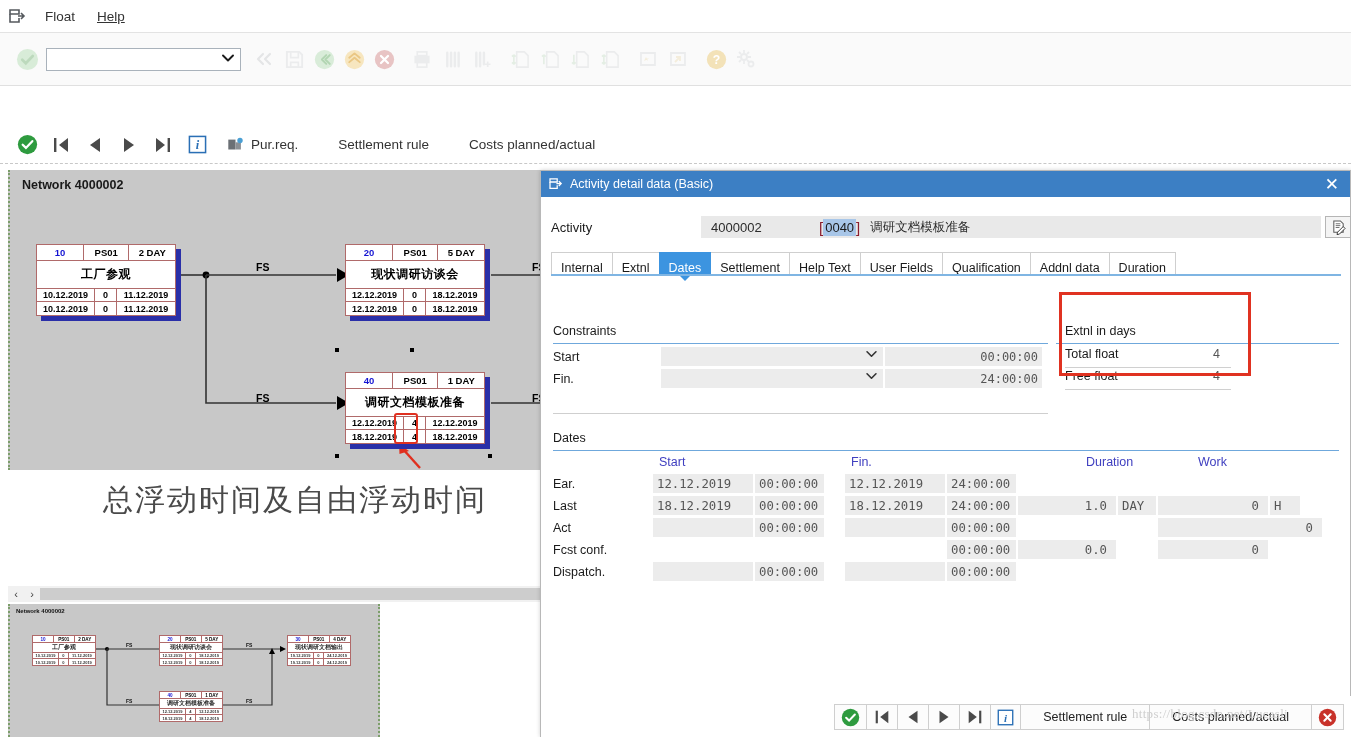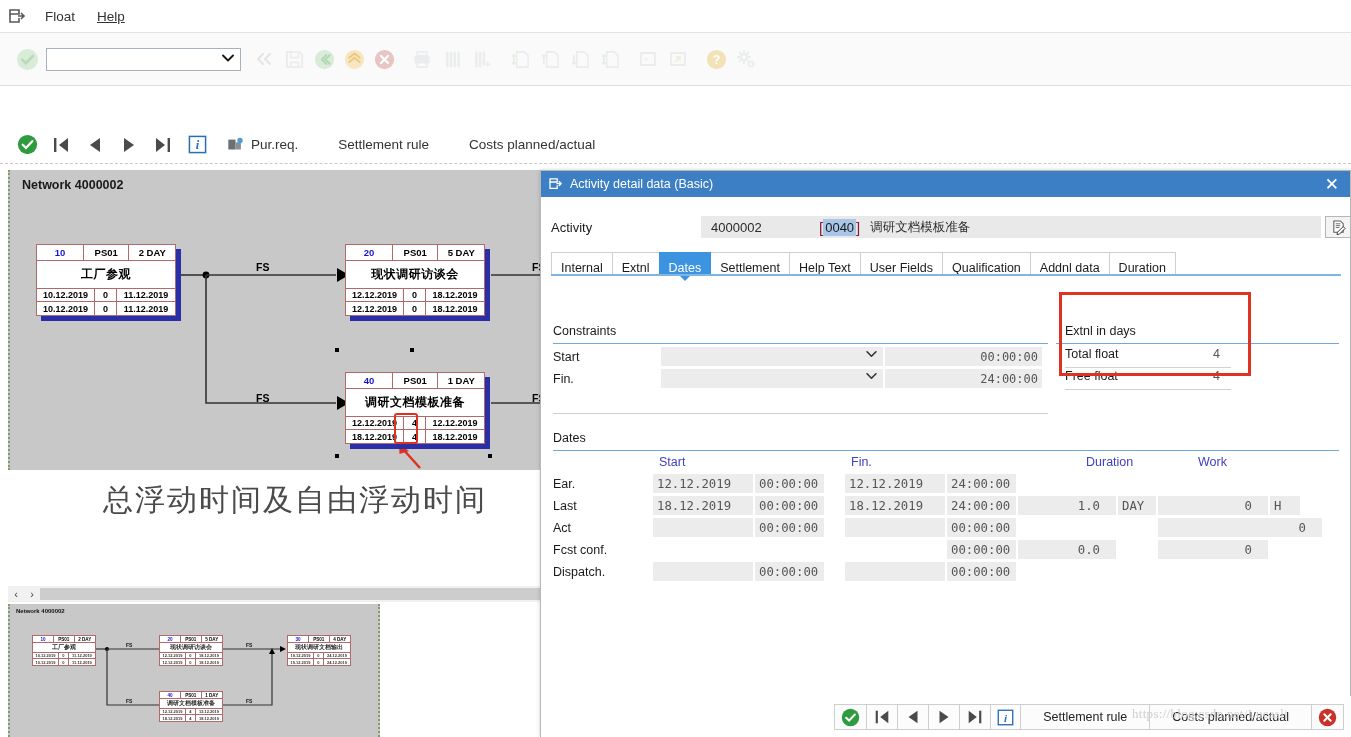--- a/index.html
+++ b/index.html
@@ -219,21 +219,21 @@
   .f-rule{ position:absolute; height:1px; background:#d0d0d0; }
 
   
   .dth{ position:absolute; font-size:12.5px; color:#4040c0; font-weight:normal;}
   .drl{ position:absolute; font-size:12.5px; color:#1a1a1a; }
   .cell{
     position:absolute; height:19px; background:#ececec;
     font-family:"DejaVu Sans Mono", monospace; font-size:12.3px; color:#555;
     display:flex; align-items:center;
   }
-  .cell.r{ justify-content:flex-end; padding-right:16px; }
+  .cell.r{ justify-content:flex-end; padding-right:9px; }
   .cell.l{ padding-left:4px; }
 
   
   .dlg-foot{
     position:absolute; left:0; bottom:0; width:811px; height:42px;
     display:flex; align-items:center; justify-content:flex-end; padding-right:8px;
     background:#fff;
   }
   .fbtn{
     height:26px; min-width:30px; border:1px solid #cfcfcf; background:#fcfcfc;

